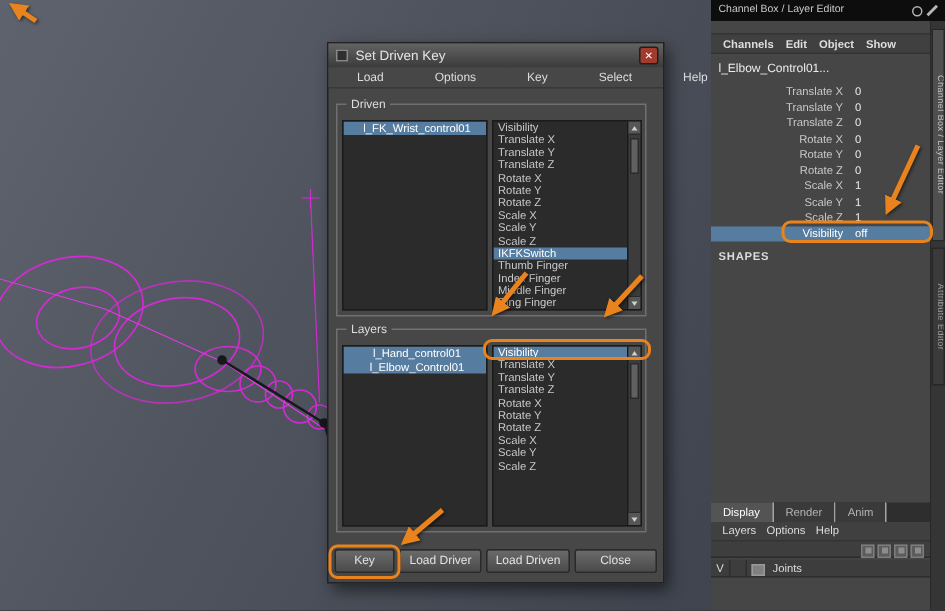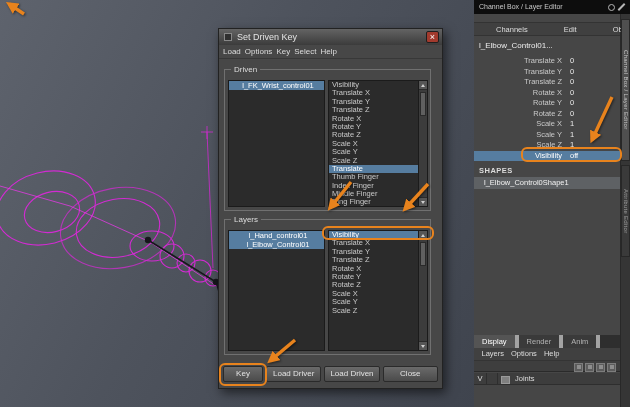--- a/index.html
+++ b/index.html
@@ -26,21 +26,21 @@
     background:linear-gradient(#636363,#3b3b3b); color:#e4e4e4;
     font-size:9px; line-height:16px; padding-left:18px; }
   #sdk .titleicon { position:absolute; left:5px; top:4px; width:8px; height:8px;
     background:#2f2f2f; border:1px solid #888; }
   #sdk .close { position:absolute; right:3px; top:2px; width:13px; height:12px;
     background:#a23a2d; border:1px solid #1f1f1f; border-radius:2px;
     color:#fff; font-size:9px; line-height:10px; text-align:center; }
   #sdk .menubar { position:absolute; left:0; top:16px; right:0; height:14px;
     background:#474747; border-bottom:1px solid #383838;
     color:#ddd; font-size:8px; line-height:14px; padding-left:2px; }
-  #sdk .menubar span { margin:0 2px; }
+  #sdk .menubar span { margin:0 17px; }
 
   .group { position:absolute; border:1px solid #707070; }
   .group > .glabel { position:absolute; top:-6px; left:6px; background:#474747;
     padding:0 3px; font-size:8px; line-height:11px; color:#ddd; }
   .list { position:absolute; background:#2b2b2b; border:1px solid #1b1b1b; overflow:hidden; }
   .rows { position:absolute; left:0; top:0; right:0; }
   .lrow { height:8.4px; line-height:8.5px; font-size:7.5px; color:#c8c8c8;
     padding-left:3px; white-space:nowrap; overflow:hidden; }
   .orow { height:9px; line-height:9px; font-size:7.5px; color:#c8c8c8;
     padding-left:3px; white-space:nowrap; overflow:hidden;text-align:center; }
@@ -75,37 +75,37 @@
   #cb-header .circ { position:absolute; right:15px; top:3.5px; width:7px; height:7px;
     border:1px solid #b5b5b5; border-radius:50%; }
   #cb-header .pen { position:absolute; right:4px; top:6px; width:9px; height:2px;
     background:#b5b5b5; transform:rotate(-45deg); }
 
   #cbmain { position:absolute; left:0; top:14px; width:147px; bottom:0;
     background:#464646; border-right:1px solid #282828; }
   .cbmenus { position:absolute; top:8px; left:0; right:0; height:14px;
     background:#404040; border-top:1px solid #333; border-bottom:1px solid #333;
     font-size:7.5px; line-height:13px; color:#ddd; padding-left:4px; }
-  .cbmenus span { margin:0 18px; }
+  .cbmenus span { margin:0 4px;font-weight:bold; }
   .objname { position:absolute; top:27px; left:5px; font-size:8px; color:#ececec;
     white-space:nowrap; }
   .crows { position:absolute; top:42px; left:0; right:0; }
   .crow { display:flex; height:10.5px; line-height:10.5px; font-size:7.5px; color:#c9c9c9; }
   .crow .an { flex:0 0 96px; text-align:right; padding-right:8px; white-space:nowrap; }
   .crow .av { flex:1; color:#ececec; white-space:nowrap; }
   .crow.sel, .crow.sel .av { background:#567da0; color:#fff; }
   .shapes { position:absolute; top:152px; left:5px; font-size:7.5px; font-weight:bold;
     letter-spacing:.5px; color:#dcdcdc; }
   .shaperow { position:absolute; top:163px; left:0; right:0; height:12px;
     background:#5e6164; color:#f2f2f2; font-size:7.5px; line-height:12px; padding-left:10px; }
 
   .letabs { position:absolute; top:321px; left:0; right:0; height:13px;
     background:#2e2e2e; display:flex; }
   .letab { padding:0 8px; font-size:7.5px; line-height:13px; color:#b3b3b3;
-    background:#3a3a3a; border-right:4px solid #a3a3a3; }
+    background:#3a3a3a; border-right:1px solid #a3a3a3; }
   .letab.sel { background:#545454; color:#fff; }
   .lemenus { position:absolute; top:334px; left:0; right:0; height:12px;
     background:#404040; font-size:7.5px; line-height:12px; color:#ddd; padding-left:4px; }
   .lemenus span { margin:0 3.5px; }
   .letools { position:absolute; top:346px; left:0; right:0; height:12px;
     background:#3e3e3e; border-top:1px solid #343434; border-bottom:1px solid #2a2a2a; }
   .ltool { position:absolute; top:1.5px; width:9px; height:9px; background:#5c5c5c;
     border:1px solid #7d7d7d; }
   .ltool::after { content:""; position:absolute; left:1.5px; top:1.5px; width:4px; height:4px;
     background:#8d8d8d; }
@@ -185,21 +185,21 @@
         <div class="lrow">Visibility</div>
         <div class="lrow">Translate X</div>
         <div class="lrow">Translate Y</div>
         <div class="lrow">Translate Z</div>
         <div class="lrow">Rotate X</div>
         <div class="lrow">Rotate Y</div>
         <div class="lrow">Rotate Z</div>
         <div class="lrow">Scale X</div>
         <div class="lrow">Scale Y</div>
         <div class="lrow">Scale Z</div>
-        <div class="lrow sel">Translate</div>
+        <div class="lrow sel">IKFKSwitch</div>
         <div class="lrow">Thumb Finger</div>
         <div class="lrow">Index Finger</div>
         <div class="lrow">Middle Finger</div>
         <div class="lrow">Ring Finger</div>
       </div>
       <div class="sbar">
         <div class="up"></div>
         <div class="thumb"></div>
         <div class="dn"></div>
       </div>
@@ -291,21 +291,20 @@
           <span class="an">Scale Z</span>
           <span class="av">1</span>
         </div>
       <div class="crow sel">
           <span class="an">Visibility</span>
           <span class="av">off</span>
         </div>
     </div>
 
     <div class="shapes">SHAPES</div>
-    <div class="shaperow">l_Elbow_Control0Shape1</div>
 
     <div class="letabs">
       <div class="letab sel">Display</div>
       <div class="letab">Render</div>
       <div class="letab">Anim</div>
     </div>
     <div class="lemenus">
       <span>Layers</span><span>Options</span><span>Help</span>
     </div>
     <div class="letools">

